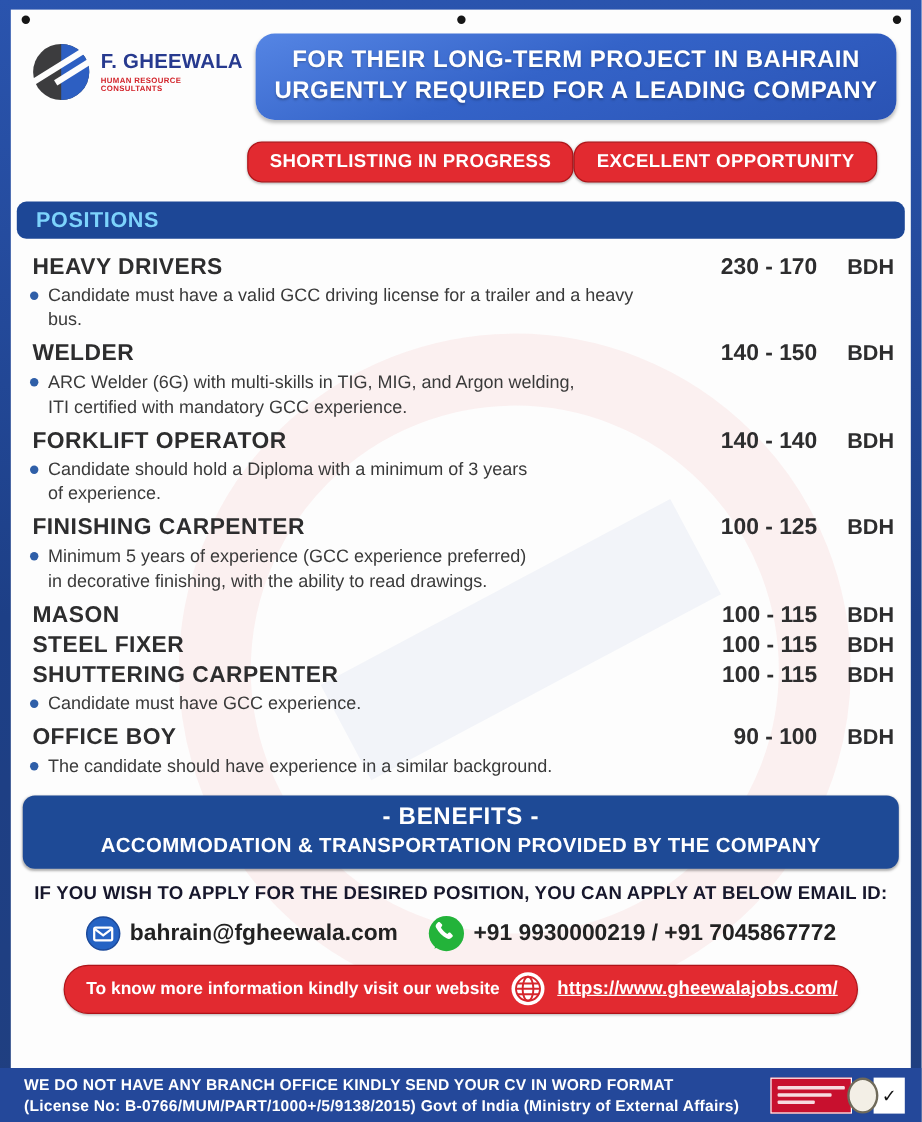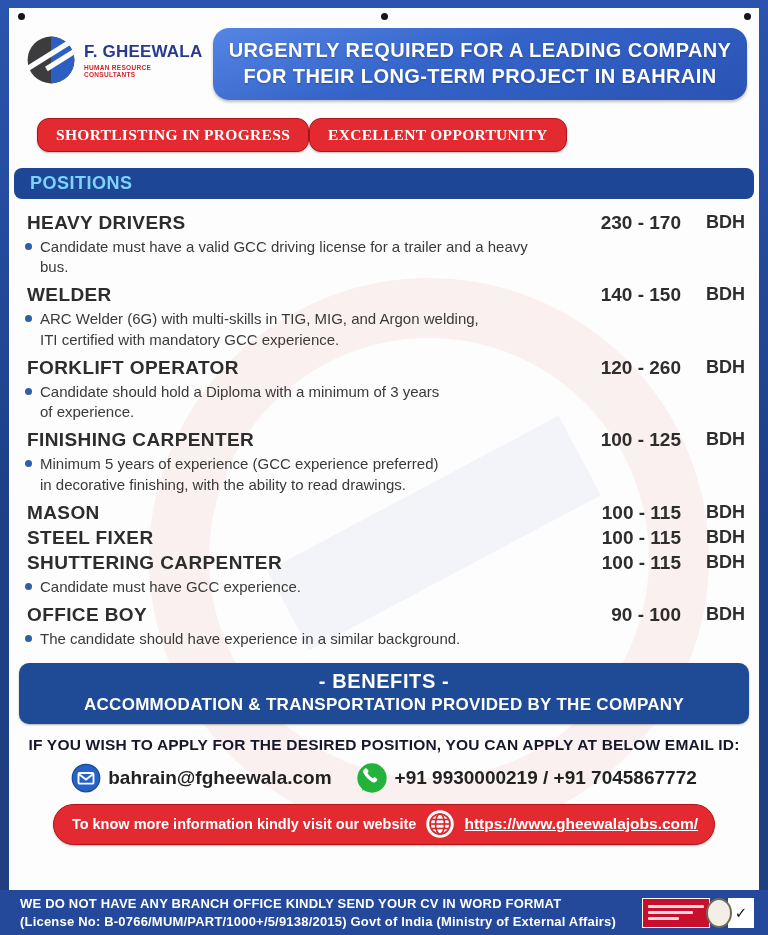--- a/index.html
+++ b/index.html
@@ -51,21 +51,21 @@
 
   .banner {
     flex: 1; border-radius: 16px; padding: 9px 10px 10px 10px;
     background: linear-gradient(160deg, #5585e4 0%, #3463c8 45%, #2a53b4 100%);
     box-shadow: 0 2px 3px rgba(0,0,0,0.25);
     text-align: center; color: #ffffff;
   }
   .banner div { font-size: 20px; font-weight: 800; letter-spacing: 0.4px; line-height: 1.32; text-shadow: 0 1px 2px rgba(0,0,0,0.25); }
 
   
-  .badge-row { display: flex; justify-content: flex-start; padding: 18px 28px 0 28px; font-family: Liberation Serif, serif; }
+  .badge-row { display: flex; justify-content: flex-end; padding: 18px 28px 0 28px; }
   .badge {
     background: #e22a30; color: #fff; font-weight: 800; font-size: 15.5px;
     letter-spacing: 0.3px; padding: 7px 18px; border-radius: 12px;
     border: 1px solid #b01318; box-shadow: 0 1px 2px rgba(0,0,0,0.25);
   }
 
   
   .table-head {
     margin: 16px 5px 0 5px; height: 31px; border-radius: 8px;
     background: #1d4796; color: #7dd3fc;
@@ -151,22 +151,22 @@
                 <rect x="20" y="33" width="38" height="6" fill="#fdfdfd"></rect>
               </g>
             </svg>
           </span>
           <div class="logo-text">
             <div class="name">F. GHEEWALA</div>
             <div class="tagline">HUMAN RESOURCE CONSULTANTS</div>
           </div>
         </div>
         <div class="banner">
+          <div>FOR THEIR LONG-TERM PROJECT IN BAHRAIN</div>
           <div>URGENTLY REQUIRED FOR A LEADING COMPANY</div>
-          <div>FOR THEIR LONG-TERM PROJECT IN BAHRAIN</div>
         </div>
       </div>
 
       <div class="badge-row">
         <div class="badge">SHORTLISTING IN PROGRESS</div>
         <div class="badge">EXCELLENT OPPORTUNITY</div>
       </div>
 
       <div class="table-head">
         <span>POSITIONS</span>
@@ -191,21 +191,21 @@
           <span class="currency">BDH</span>
         </div>
         <div class="note">
           <span class="dot"></span>
           <span class="txt">ARC Welder (6G) with multi-skills in TIG, MIG, and Argon welding,
 ITI certified with mandatory GCC experience.</span>
         </div>
 
         <div class="prow">
           <span class="title">FORKLIFT OPERATOR</span>
-          <span class="salary">120 - 260</span>
+          <span class="salary">140 - 140</span>
           <span class="currency">BDH</span>
         </div>
         <div class="note">
           <span class="dot"></span>
           <span class="txt">Candidate should hold a Diploma with a minimum of 3 years
 of experience.</span>
         </div>
 
         <div class="prow">
           <span class="title">FINISHING CARPENTER</span>

